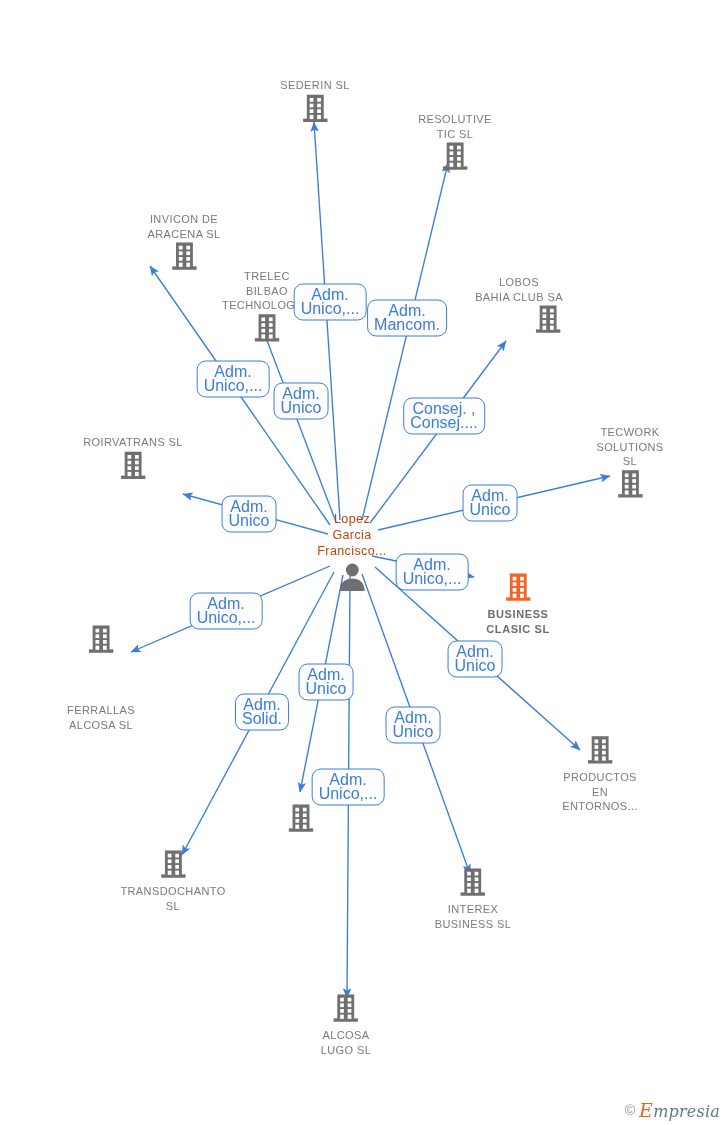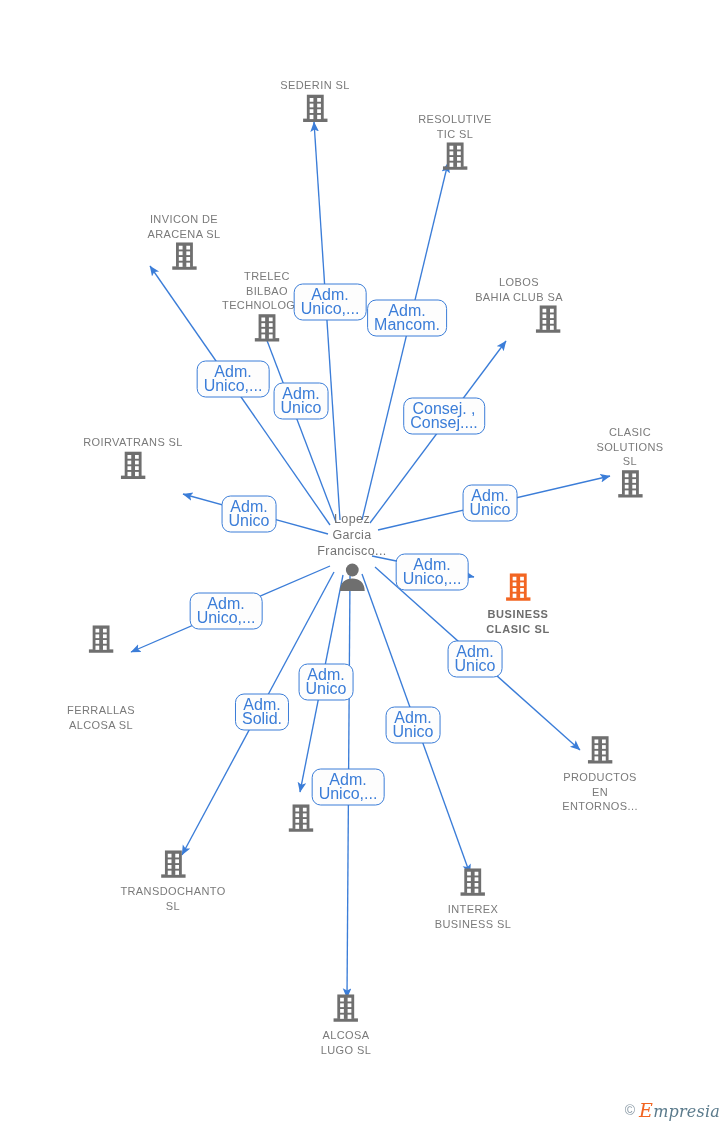--- a/index.html
+++ b/index.html
@@ -23,21 +23,21 @@
   .node .nlabel{
     margin-top:3px;
     font-size:11px;
     letter-spacing:0.4px;
     color:#7a7a7a;
     text-align:center;
     white-space:pre-line;
     line-height:14.5px;
   }
   .node.person .nlabel{
-    color:#737373;
+    color:#c2410c;
     font-size:12.5px;
     line-height:16px;
   }
   .node.person{flex-direction:column-reverse;}
   .node.person .nlabel{margin-top:0;margin-bottom:2px;}
   .node.highlight .nlabel{
     color:#6d6d6d;
     font-weight:bold;
     letter-spacing:0.6px;
   }
@@ -185,21 +185,21 @@
               <rect x="10" y="11" width="4" height="4"></rect>
               <rect x="18" y="11" width="4" height="4"></rect>
               <rect x="10" y="17" width="4" height="4"></rect>
               <rect x="18" y="17" width="4" height="4"></rect>
               <rect x="10" y="23" width="4" height="4.5"></rect>
               <rect x="18" y="23" width="4" height="4.5"></rect>
             </g>
           </svg></span>
       </div>
       <div class="node" style="left: 630px; top: 461px;">
-        <span class="nlabel">CLASIC
+        <span class="nlabel">TECWORK
 SOLUTIONS
 SL</span>
         <span class="icon"><svg width="30" height="32" viewBox="0 0 32 34">
             <rect x="7" y="1.5" width="18" height="26" fill="#6f6f6f"></rect>
             <rect x="3" y="27" width="26" height="3.6" fill="#6f6f6f"></rect>
             <g fill="#ffffff">
               <rect x="10" y="5" width="4" height="4"></rect>
               <rect x="18" y="5" width="4" height="4"></rect>
               <rect x="10" y="11" width="4" height="4"></rect>
               <rect x="18" y="11" width="4" height="4"></rect>

